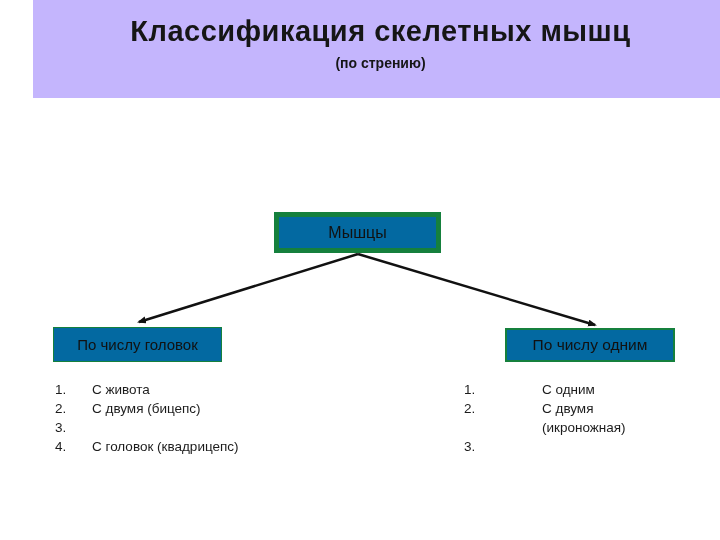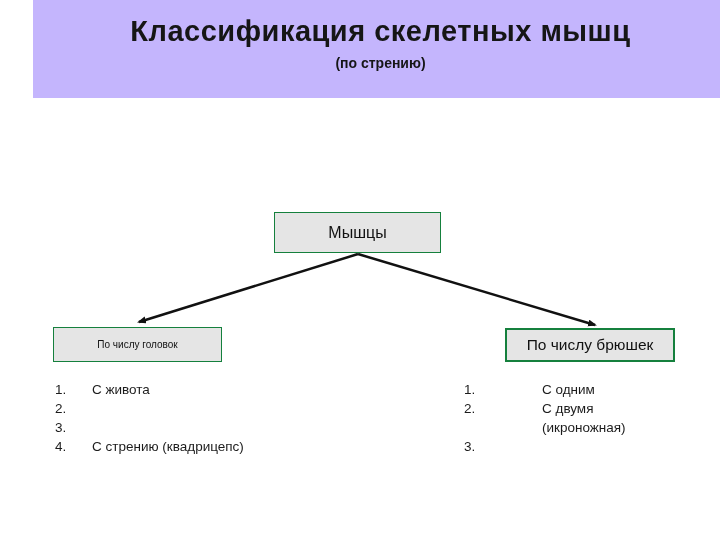--- a/index.html
+++ b/index.html
@@ -27,28 +27,28 @@
   }
   .banner .subtitle{
     margin-top:7px;
     font-size:14px;
     font-weight:bold;
     color:#161616;
   }
   
   .node{
     position:absolute;
-    background:#e5e5e5;
-    border:1px solid #15803d;
+    background:#0369a1;
+    border:5px solid #15803d;
     display:flex;align-items:center;justify-content:center;
     box-sizing:border-box;
     font-size:16px;
   }
   #root-box{left:274px;top:212px;width:167px;height:41px;}
-  #left-box{left:53px;top:327px;width:169px;height:35px;border-width:1.5px;font-size:10px;}
+  #left-box{left:53px;top:327px;width:169px;height:35px;border-width:1.5px;font-size:15px;}
   #right-box{left:505px;top:328px;width:170px;height:34px;border-width:2px;font-size:15.5px;}
   
   #connectors{
     position:absolute;left:0;top:0;width:720px;height:540px;
     pointer-events:none;
   }
   
   .num-list{
     position:absolute;
     font-size:13.5px;
@@ -81,36 +81,37 @@
       </marker>
     </defs>
     <line x1="358" y1="254" x2="139" y2="322" stroke="#111" stroke-width="2.5" marker-end="url(#arrow)"></line>
     <line x1="358" y1="254" x2="595" y2="325" stroke="#111" stroke-width="2.5" marker-end="url(#arrow)"></line>
   </svg>
 
   <div class="node" id="root-box">Мышцы</div>
 
   <div class="node" id="left-box">По числу головок</div>
 
-  <div class="node" id="right-box">По числу брюшек</div>
+  <div class="node" id="right-box">По числу одним</div>
 
   <div class="num-list" id="left-list">
     <div class="num-row">
       <span class="num">1.</span>
       <span class="txt">С живота</span>
     </div>
     <div class="num-row">
       <span class="num">2.</span>
+      <span class="txt">С двумя (бицепс)</span>
     </div>
     <div class="num-row">
       <span class="num">3.</span>
     </div>
     <div class="num-row">
       <span class="num">4.</span>
-      <span class="txt">С стрению (квадрицепс)</span>
+      <span class="txt">С головок (квадрицепс)</span>
     </div>
   </div>
 
   <div class="num-list" id="right-list">
     <div class="num-row">
       <span class="num">1.</span>
       <span class="txt">С одним</span>
     </div>
     <div class="num-row">
       <span class="num">2.</span>

